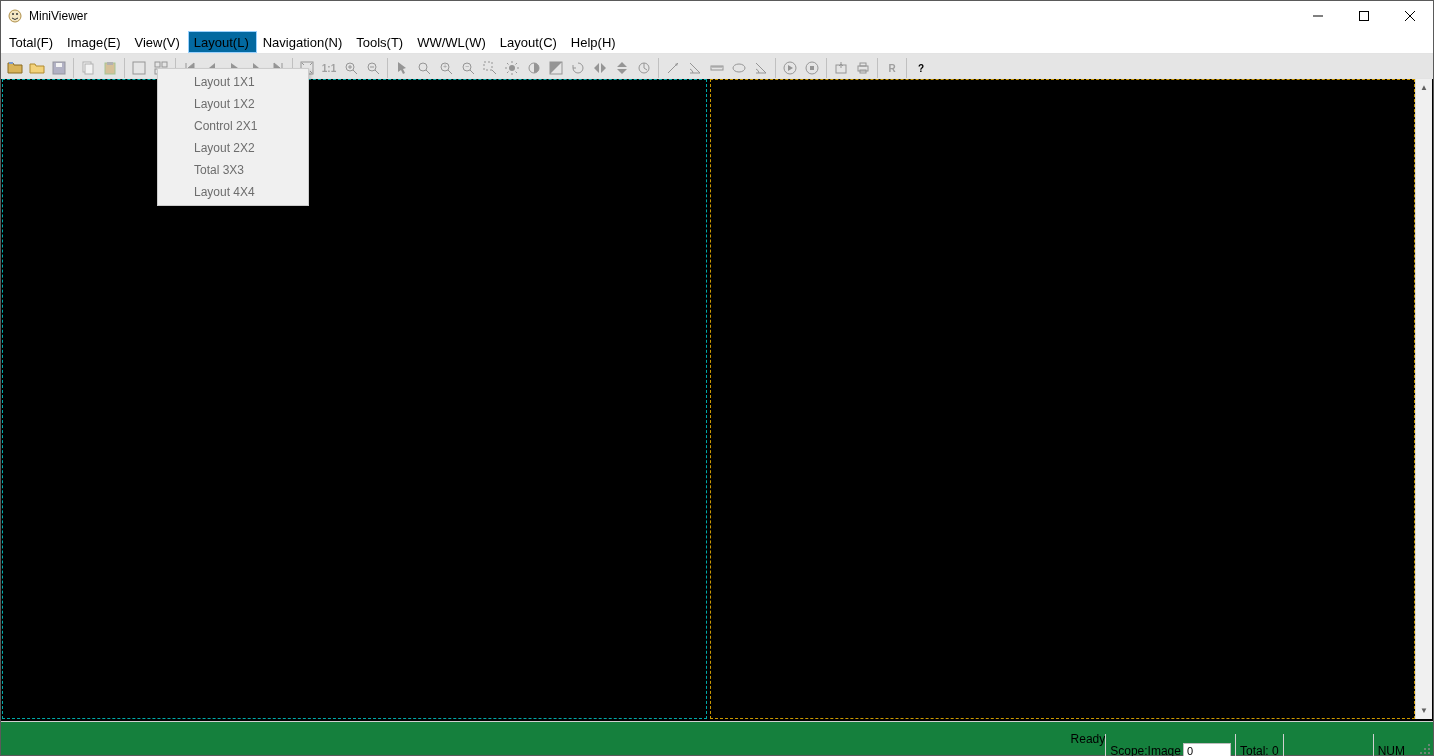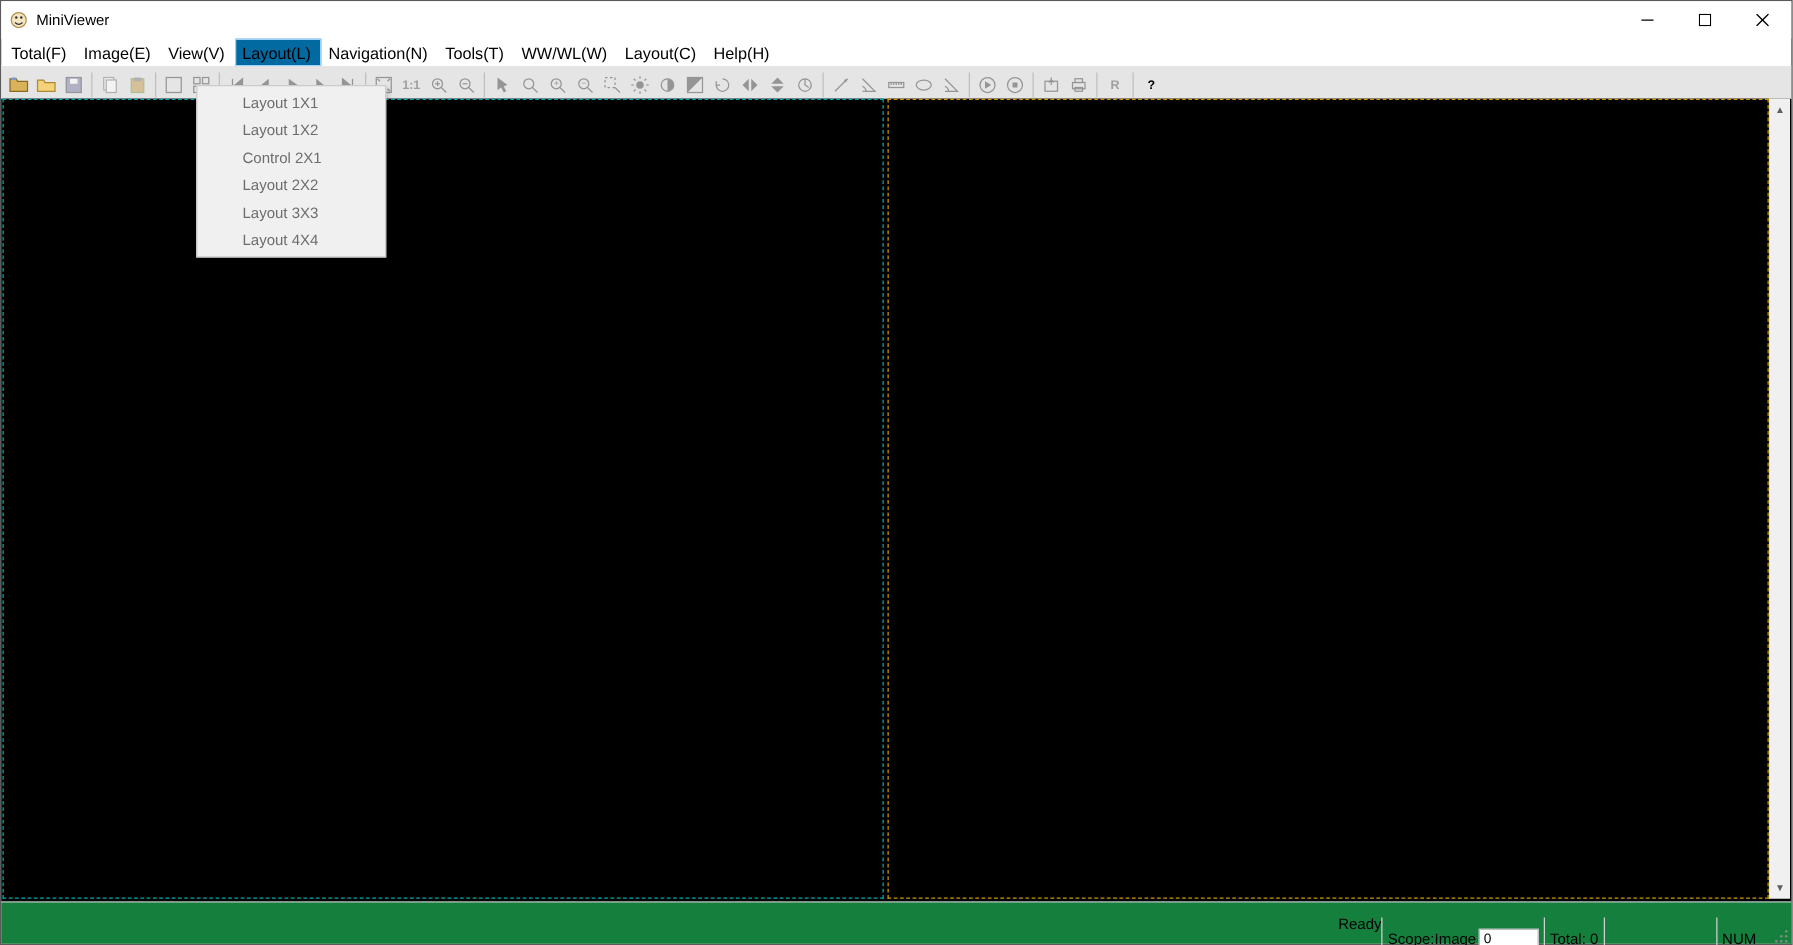--- a/index.html
+++ b/index.html
@@ -375,17 +375,17 @@
         <circle cx="10" cy="14" r="1" fill="#888"></circle>
       <circle cx="6" cy="14" r="1" fill="#888"></circle>
     </svg>
   </div>
 
   <div class="dropdown" id="layout-dropdown">
       <div class="dd-item">Layout 1X1</div>
       <div class="dd-item">Layout 1X2</div>
       <div class="dd-item">Control 2X1</div>
       <div class="dd-item">Layout 2X2</div>
-      <div class="dd-item">Layout 3X3</div>
+      <div class="dd-item">Total 3X3</div>
       <div class="dd-item">Layout 4X4</div>
     </div>
 
 </div>
 
 </body></html>

